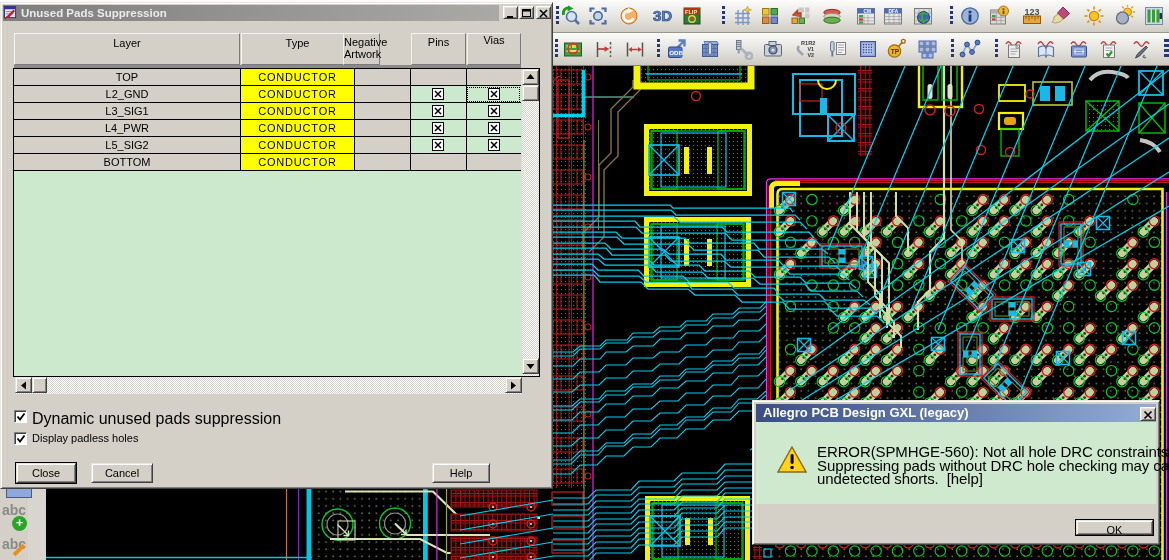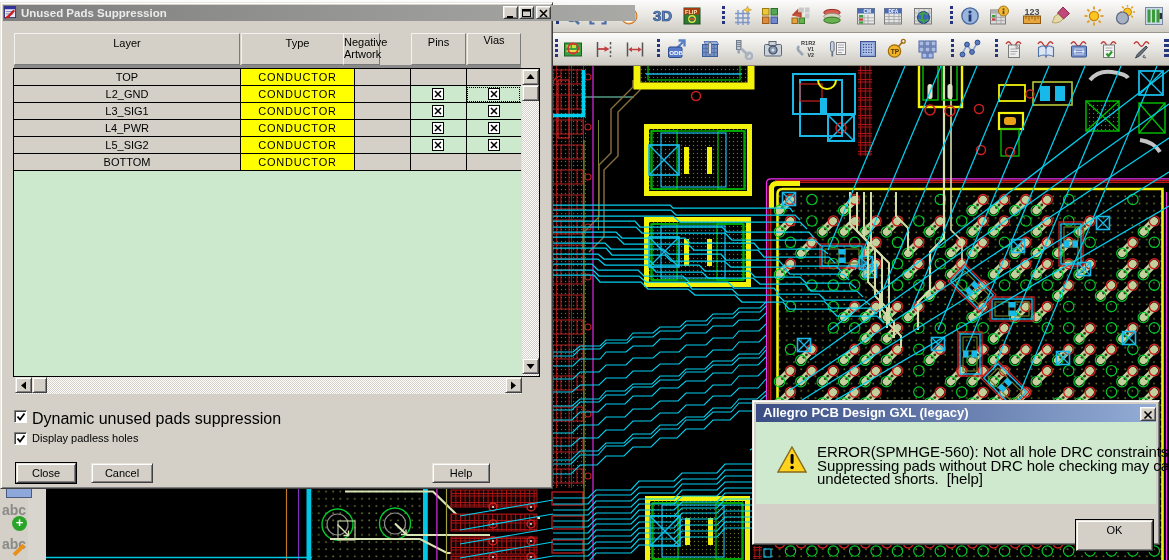--- a/index.html
+++ b/index.html
@@ -4,21 +4,21 @@
 html,body{width:1169px;height:560px;overflow:hidden;background:#000;font-family:"Liberation Sans",sans-serif}
 #page{position:absolute;left:0;top:0;width:1169px;height:560px}
 .abs{position:absolute}
 #tb1{left:0;top:0;width:1169px;height:33px;background:linear-gradient(#fcfcfc,#e6e4df 55%,#cfccc4);border-bottom:1px solid #9a968c}
 #tb2{left:0;top:33px;width:1169px;height:33px;background:linear-gradient(#fbfbfa,#e4e2dd 55%,#ccc9c1);border-bottom:1px solid #8a8478}
 .ticon{position:absolute;width:22px;height:22px}
 .vsep{position:absolute;width:3px;height:24px;top:4px}
 #lefttb{left:0;top:488px;width:46px;height:72px;background:#d4d0c8}
 
 #dlg1{left:0;top:2px;width:553px;height:487px;background:#d4d0c8;border:1px solid;border-color:#e9e7e2 #404040 #404040 #e9e7e2;box-shadow:inset 1px 1px 0 #fff,inset -1px -1px 0 #808080}
-#d1title{position:absolute;left:2px;top:2px;width:632px;height:16px;background:linear-gradient(to right,#7e7e7e,#a9a9a6);color:#ebebeb;font-weight:bold;font-size:11.5px;line-height:16px}
+#d1title{position:absolute;left:2px;top:2px;width:496px;height:16px;background:linear-gradient(to right,#7e7e7e,#a9a9a6);color:#ebebeb;font-weight:bold;font-size:11.5px;line-height:16px}
 .capbtn{position:absolute;top:1px;width:15px;height:13px;background:#d4d0c8;border:1px solid;border-color:#fff #404040 #404040 #fff;box-shadow:inset 1px 1px 0 #e8e4dc,inset -1px -1px 0 #808080}
 .hdr{position:absolute;top:30px;height:32px;background:#d4d0c8;border:1px solid;border-color:#f4f2ee #7a7a7a #7a7a7a #f4f2ee;font-size:11px;color:#000;text-align:center}
 .row{position:absolute;height:17px;font-size:11px;line-height:16px;text-align:center;color:#000}
 .btn{position:absolute;height:20px;background:#d4d0c8;border:1px solid;border-color:#e8e4dc #404040 #404040 #e8e4dc;box-shadow:inset 1px 1px 0 #fff,inset -1px -1px 0 #808080;font-size:11px;text-align:center;line-height:18px;color:#000}
 .btnd{outline:1px solid #000}
 .sbbtn{position:absolute;width:16px;height:16px;background:#d4d0c8;border:1px solid;border-color:#e8e4dc #404040 #404040 #e8e4dc;box-shadow:inset 1px 1px 0 #fff,inset -1px -1px 0 #808080}
 
 #dlg2{left:752px;top:400px;width:408px;height:145px;background:#d4d0c8;border:1px solid;border-color:#e9e7e2 #404040 #404040 #e9e7e2;box-shadow:inset 1px 1px 0 #fff,inset -1px -1px 0 #808080}
 #d2title{position:absolute;left:3px;top:3px;width:400px;height:18px;background:linear-gradient(to right,#3a4e85,#93add6);color:#fff;font-weight:bold;font-size:13px;line-height:18px}
 #d2body{position:absolute;left:3px;top:21px;width:400px;height:82px;background:#cfe9cf}
@@ -1791,15 +1791,15 @@
 </div>
 <div id="d2body">
 <svg class="abs" style="left:21px;top:24px" width="30" height="28" viewBox="0 0 30 28">
 <path d="M15 1 L29 26 H1z" fill="#ffd21e" stroke="#88691a" stroke-width="1.4"></path>
 <rect x="13.6" y="8" width="3" height="10" rx="1.4" fill="#000"></rect>
 <circle cx="15.1" cy="21.5" r="1.8" fill="#000"></circle>
 </svg>
 <div class="abs" style="left:61px;top:23px;font-size:15px;letter-spacing:-0.1px;color:#000;line-height:13.7px;white-space:nowrap">ERROR(SPMHGE-560): Not all hole DRC constraints are enabled.<br>Suppressing pads without DRC hole checking may cause<br>undetected shorts.&nbsp; [help]</div>
 </div>
 <div id="d2foot">
-<div class="btn btnd" style="left:320px;top:16px;width:77px;height:31px">OK</div>
+<div class="btn btnd" style="left:320px;top:16px;width:77px;height:15px">OK</div>
 </div>
 </div>
 </div>
 </body></html>

